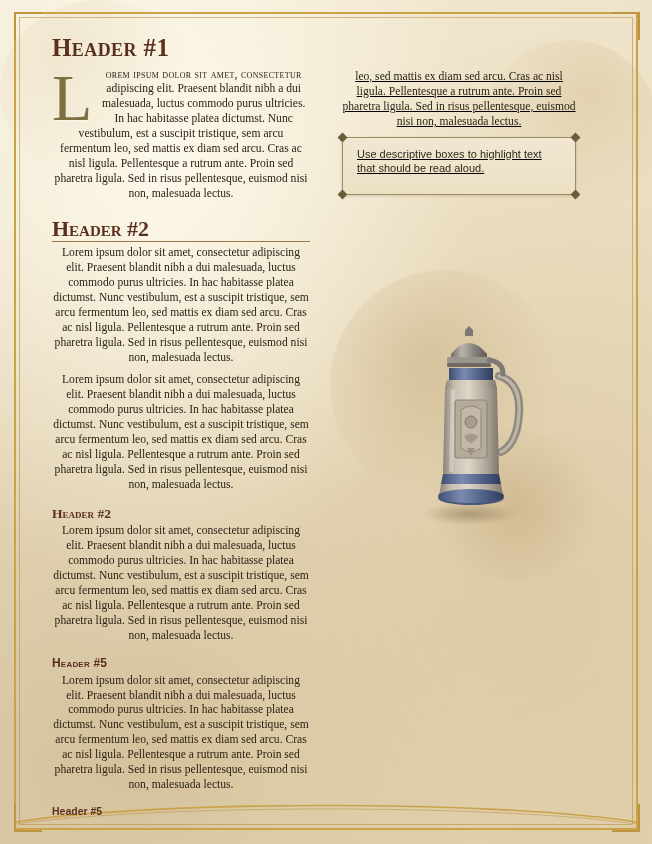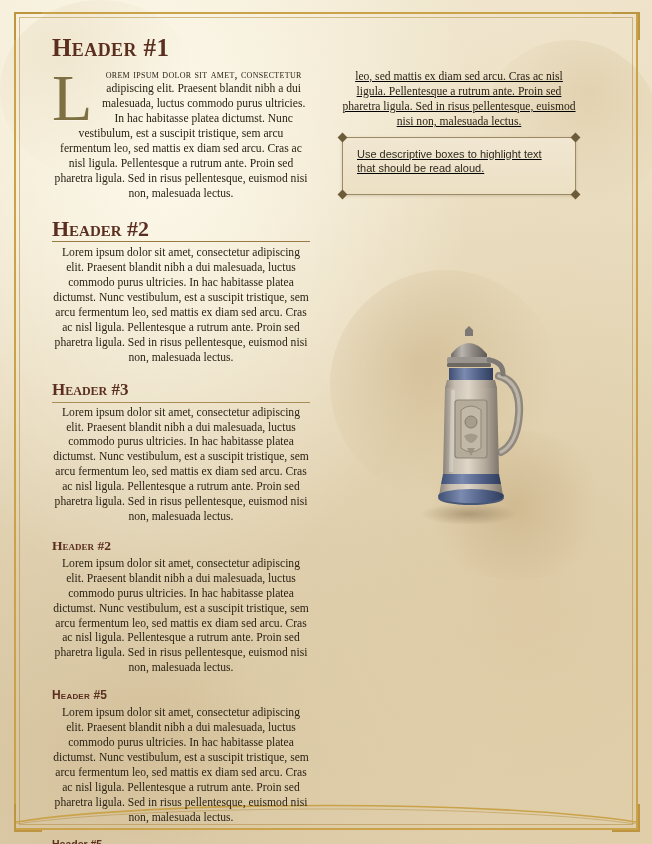--- a/index.html
+++ b/index.html
@@ -286,21 +286,20 @@
       <h1 class="h1">Header #1</h1>
 
       <div class="intro">
         <span class="dropcap">L</span>
         <p class="body"><span class="smallcaps-lead">orem ipsum dolor sit amet, consectetur</span><span> adipiscing elit. Praesent blandit nibh a dui malesuada, luctus commodo purus ultricies. In hac habitasse platea dictumst. Nunc vestibulum, est a suscipit tristique, sem arcu fermentum leo, sed mattis ex diam sed arcu. Cras ac nisl ligula. Pellentesque a rutrum ante. Proin sed pharetra ligula. Sed in risus pellentesque, euismod nisi non, malesuada lectus.</span></p>
       </div>
 
       <h2 class="h2">Header #2</h2>
       <p class="body">Lorem ipsum dolor sit amet, consectetur adipiscing elit. Praesent blandit nibh a dui malesuada, luctus commodo purus ultricies. In hac habitasse platea dictumst. Nunc vestibulum, est a suscipit tristique, sem arcu fermentum leo, sed mattis ex diam sed arcu. Cras ac nisl ligula. Pellentesque a rutrum ante. Proin sed pharetra ligula. Sed in risus pellentesque, euismod nisi non, malesuada lectus.</p>
 
-      <h3 class="h3">Header #3</h3>
       <p class="body">Lorem ipsum dolor sit amet, consectetur adipiscing elit. Praesent blandit nibh a dui malesuada, luctus commodo purus ultricies. In hac habitasse platea dictumst. Nunc vestibulum, est a suscipit tristique, sem arcu fermentum leo, sed mattis ex diam sed arcu. Cras ac nisl ligula. Pellentesque a rutrum ante. Proin sed pharetra ligula. Sed in risus pellentesque, euismod nisi non, malesuada lectus.</p>
 
       <h4 class="h4">Header #2</h4>
       <p class="body">Lorem ipsum dolor sit amet, consectetur adipiscing elit. Praesent blandit nibh a dui malesuada, luctus commodo purus ultricies. In hac habitasse platea dictumst. Nunc vestibulum, est a suscipit tristique, sem arcu fermentum leo, sed mattis ex diam sed arcu. Cras ac nisl ligula. Pellentesque a rutrum ante. Proin sed pharetra ligula. Sed in risus pellentesque, euismod nisi non, malesuada lectus.</p>
 
       <h5 class="h5">Header #5</h5>
       <p class="body">Lorem ipsum dolor sit amet, consectetur adipiscing elit. Praesent blandit nibh a dui malesuada, luctus commodo purus ultricies. In hac habitasse platea dictumst. Nunc vestibulum, est a suscipit tristique, sem arcu fermentum leo, sed mattis ex diam sed arcu. Cras ac nisl ligula. Pellentesque a rutrum ante. Proin sed pharetra ligula. Sed in risus pellentesque, euismod nisi non, malesuada lectus.</p>
 
       <h6 class="h6">Header #5</h6>
 

